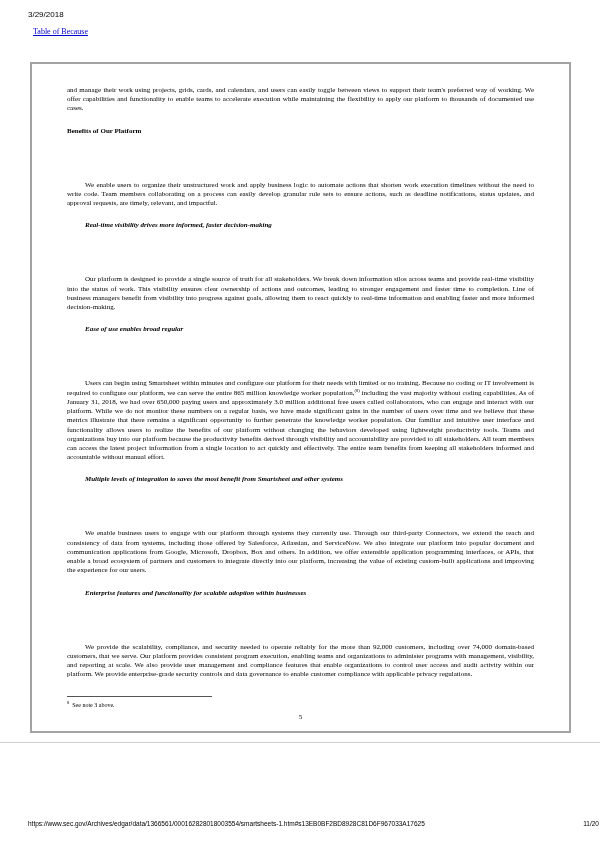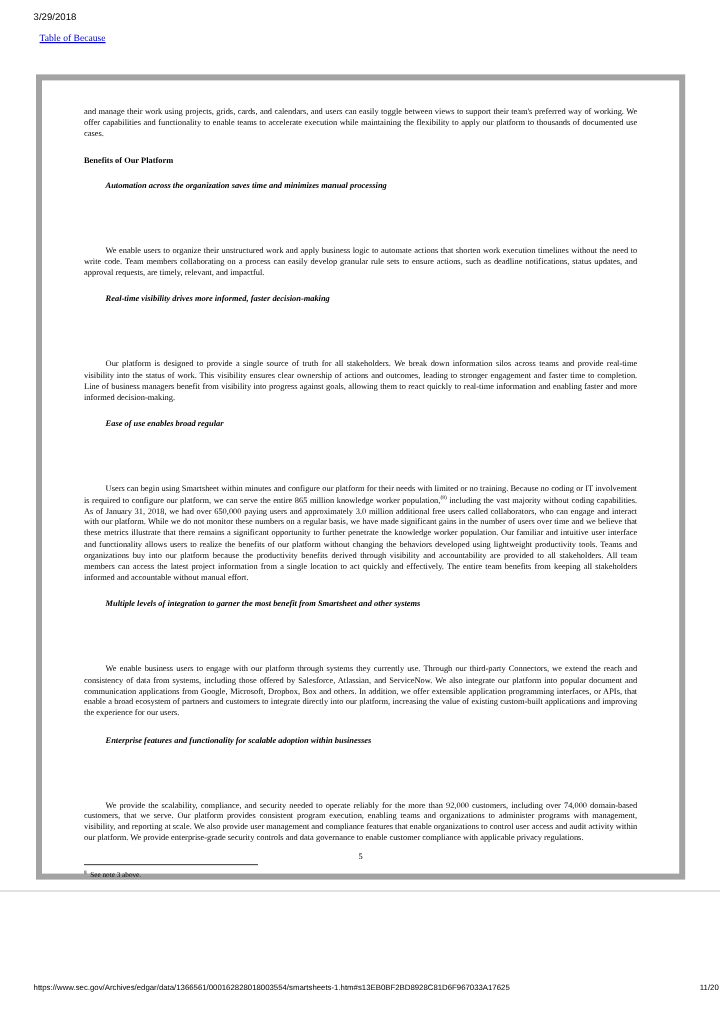--- a/index.html
+++ b/index.html
@@ -24,21 +24,21 @@
     font-family: "Liberation Serif", serif;
     font-size: 8px;
     color: #0000cc;
     text-decoration: underline;
     cursor: pointer;
   }
   .doc-page {
     position: absolute;
     left: 30px; top: 62px;
     width: 541px; height: 671px;
-    border: 5px solid #a3a3a3;
+    border: 2px solid #a3a3a3;
     background: #fff;
     padding: 22px 35px 0 35px;
   }
   p.body {
     font-size: 7px;
     line-height: 1.32;
     text-align: justify;
     margin-bottom: 10px;
   }
   p.indent { text-indent: 18px; margin-top: 46px; }
@@ -100,30 +100,29 @@
 </div>
 
 <a class="toc-link">Table of Because</a>
 
 <div class="doc-page">
 
   <p class="body">and manage their work using projects, grids, cards, and calendars, and users can easily toggle between views to support their team's preferred way of working. We offer capabilities and functionality to enable teams to accelerate execution while maintaining the flexibility to apply our platform to thousands of documented use cases.</p>
 
   <h3 class="section-heading">Benefits of Our Platform</h3>
 
-  <h4 class="subheading">Automation across the organization saves time and minimizes manual processing</h4>
   <p class="body indent">We enable users to organize their unstructured work and apply business logic to automate actions that shorten work execution timelines without the need to write code. Team members collaborating on a process can easily develop granular rule sets to ensure actions, such as deadline notifications, status updates, and approval requests, are timely, relevant, and impactful.</p>
 
   <h4 class="subheading">Real-time visibility drives more informed, faster decision-making</h4>
   <p class="body indent">Our platform is designed to provide a single source of truth for all stakeholders. We break down information silos across teams and provide real-time visibility into the status of work. This visibility ensures clear ownership of actions and outcomes, leading to stronger engagement and faster time to completion. Line of business managers benefit from visibility into progress against goals, allowing them to react quickly to real-time information and enabling faster and more informed decision-making.</p>
 
   <h4 class="subheading">Ease of use enables broad regular</h4>
   <p class="body indent"><span>Users can begin using Smartsheet within minutes and configure our platform for their needs with limited or no training. Because no coding or IT involvement is required to configure our platform, we can serve the entire 865 million knowledge worker population,</span><sup class="fn-ref">(8)</sup><span> including the vast majority without coding capabilities. As of January 31, 2018, we had over 650,000 paying users and approximately 3.0 million additional free users called collaborators, who can engage and interact with our platform. While we do not monitor these numbers on a regular basis, we have made significant gains in the number of users over time and we believe that these metrics illustrate that there remains a significant opportunity to further penetrate the knowledge worker population. Our familiar and intuitive user interface and functionality allows users to realize the benefits of our platform without changing the behaviors developed using lightweight productivity tools. Teams and organizations buy into our platform because the productivity benefits derived through visibility and accountability are provided to all stakeholders. All team members can access the latest project information from a single location to act quickly and effectively. The entire team benefits from keeping all stakeholders informed and accountable without manual effort.</span></p>
 
-  <h4 class="subheading">Multiple levels of integration to garner the most benefit from Smartsheet and other systems</h4>
+  <h4 class="subheading">Multiple levels of integration to saves the most benefit from Smartsheet and other systems</h4>
   <p class="body indent">We enable business users to engage with our platform through systems they currently use. Through our third-party Connectors, we extend the reach and consistency of data from systems, including those offered by Salesforce, Atlassian, and ServiceNow. We also integrate our platform into popular document and communication applications from Google, Microsoft, Dropbox, Box and others. In addition, we offer extensible application programming interfaces, or APIs, that enable a broad ecosystem of partners and customers to integrate directly into our platform, increasing the value of existing custom-built applications and improving the experience for our users.</p>
 
   <h4 class="subheading">Enterprise features and functionality for scalable adoption within businesses</h4>
   <p class="body indent">We provide the scalability, compliance, and security needed to operate reliably for the more than 92,000 customers, including over 74,000 domain-based customers, that we serve. Our platform provides consistent program execution, enabling teams and organizations to administer programs with management, visibility, and reporting at scale. We also provide user management and compliance features that enable organizations to control user access and audit activity within our platform. We provide enterprise-grade security controls and data governance to enable customer compliance with applicable privacy regulations.</p>
 
   <div class="footnote-rule"></div>
   <p class="footnote"><sup>8</sup><span>See note 3 above.</span></p>
 
   <div class="page-number">5</div>
 </div>

